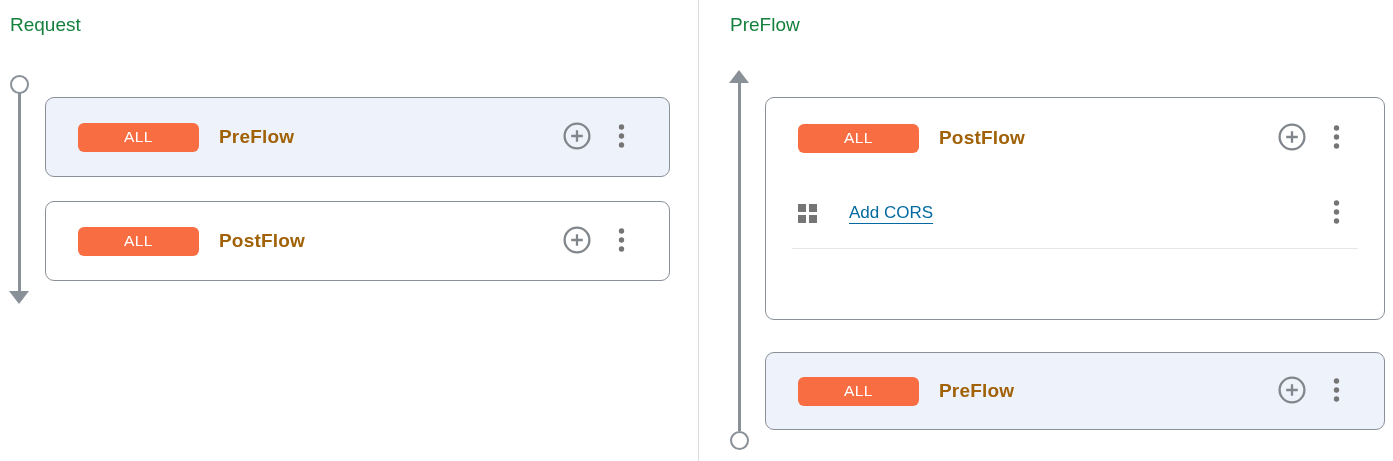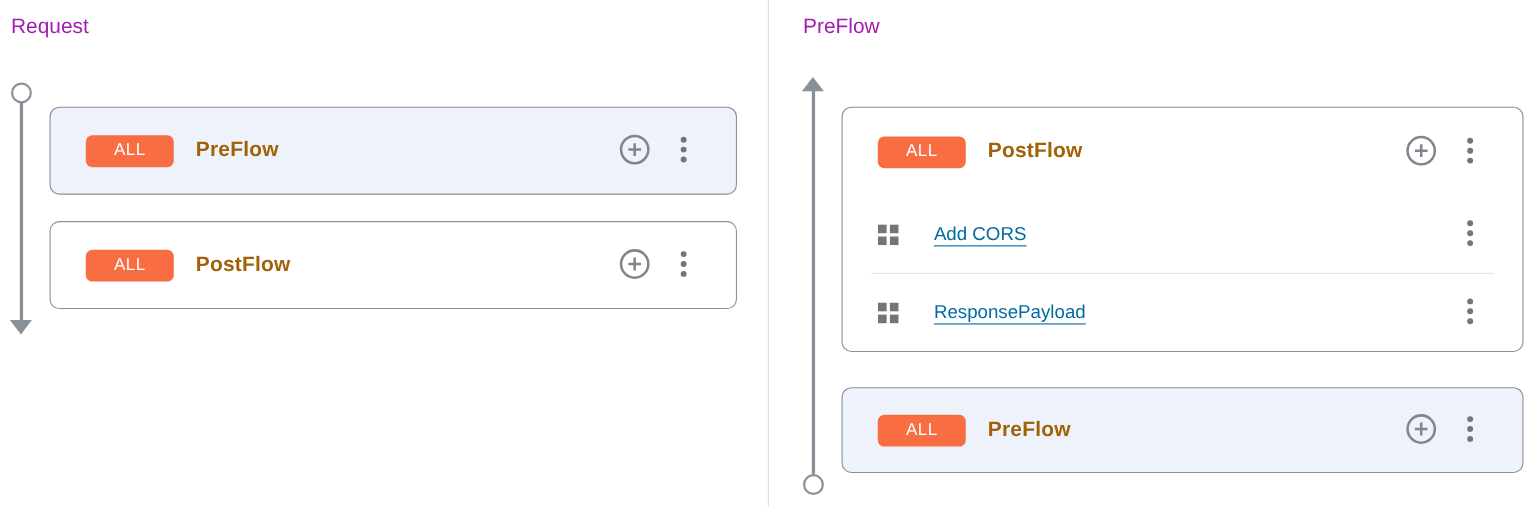--- a/index.html
+++ b/index.html
@@ -3,21 +3,21 @@
 <meta charset="utf-8">
 <style>
   * { margin:0; padding:0; box-sizing:border-box; }
   body { background:#fff; }
   .canvas{
     position:relative; width:1393px; height:461px; background:#ffffff;
     font-family:"Liberation Sans", sans-serif; overflow:hidden; color:#202124;
   }
   .panel-divider{ position:absolute; left:698px; top:0; width:1px; height:461px; background:#DADCE0; }
 
-  .panel-title{ position:absolute; font-size:19px; font-weight:400; color:#a21caf; }
+  .panel-title{ position:absolute; font-size:19px; font-weight:400; color:#15803d; }
   .title-request{ left:10px; top:14px; }
   .title-response{ left:730px; top:14px; }
 
   
   .rail-circle{ position:absolute; width:19px; height:19px; border:2.5px solid #8A9097;
     border-radius:50%; background:#fff; }
   .circle-req-top{ left:10px; top:75px; }
   .circle-res-bottom{ left:730px; top:431px; }
   .rail-stem{ position:absolute; width:3px; background:#8A9097; }
   .stem-req{ left:18px; top:93px; height:199px; }
@@ -35,21 +35,21 @@
   .card-req-1{ left:45px; top:201px; width:625px; height:80px; }
   .card-res-group{ left:765px; top:97px; width:620px; height:223px; }
   .card-res-1{ left:765px; top:352px; width:620px; height:78px; }
 
   .flow-row{ display:flex; align-items:center; padding:0 44px 0 32px; height:100%; }
   .card-res-group .header-row{ height:80px; }
   .card-res-group .policy-row{ height:70px; }
   .row-divider{ height:1px; background:#E4E6E9; margin:0 26px; }
 
   .badge{ display:inline-flex; align-items:center; justify-content:center; flex:0 0 auto;
-    width:80px; height:29px; border-radius:6px; background:#F86E42; color:#fff;
+    width:121px; height:29px; border-radius:6px; background:#F86E42; color:#fff;
     font-size:15.5px; letter-spacing:.4px; }
   .flow-name{ margin-left:20px; font-size:19px; font-weight:700; color:#a16207; letter-spacing:.2px; }
   .spacer{ flex:1; }
 
   .icon-btn{ background:none; border:none; padding:0; cursor:pointer;
     display:flex; align-items:center; justify-content:center; }
   .add-btn{ margin-right:26px; }
 
   .policy-icon{ flex:0 0 auto; display:flex; }
   .policy-link{ margin-left:32px; font-size:17px; color:#0369a1; text-decoration:underline;
@@ -165,41 +165,20 @@
               <circle cx="3.5" cy="4" r="2.7" fill="#757575"></circle>
               <circle cx="3.5" cy="13" r="2.7" fill="#757575"></circle>
               <circle cx="3.5" cy="22" r="2.7" fill="#757575"></circle>
             </svg>
         </span>
       </button>
     </div>
 
     <div class="row-divider"></div>
 
-    <div class="flow-row policy-row">
-      <span class="policy-icon">
-        <svg width="19" height="19" viewBox="0 0 19 19">
-            <rect x="0" y="0" width="8" height="8" fill="#757575"></rect>
-            <rect x="11" y="0" width="8" height="8" fill="#757575"></rect>
-            <rect x="0" y="11" width="8" height="8" fill="#757575"></rect>
-            <rect x="11" y="11" width="8" height="8" fill="#757575"></rect>
-          </svg>
-      </span>
-      <a class="policy-link">ResponsePayload</a>
-      <span class="spacer"></span>
-      <button class="icon-btn">
-        <span>
-          <svg width="7" height="26" viewBox="0 0 7 26">
-              <circle cx="3.5" cy="4" r="2.7" fill="#757575"></circle>
-              <circle cx="3.5" cy="13" r="2.7" fill="#757575"></circle>
-              <circle cx="3.5" cy="22" r="2.7" fill="#757575"></circle>
-            </svg>
-        </span>
-      </button>
-    </div>
   </div>
 
   <div class="flow-card card-res-1 selected">
     <div class="flow-row">
       <span class="badge">ALL</span>
       <span class="flow-name">PreFlow</span>
       <span class="spacer"></span>
       <button class="icon-btn add-btn">
         <span>
           <svg width="30" height="30" viewBox="0 0 30 30">

